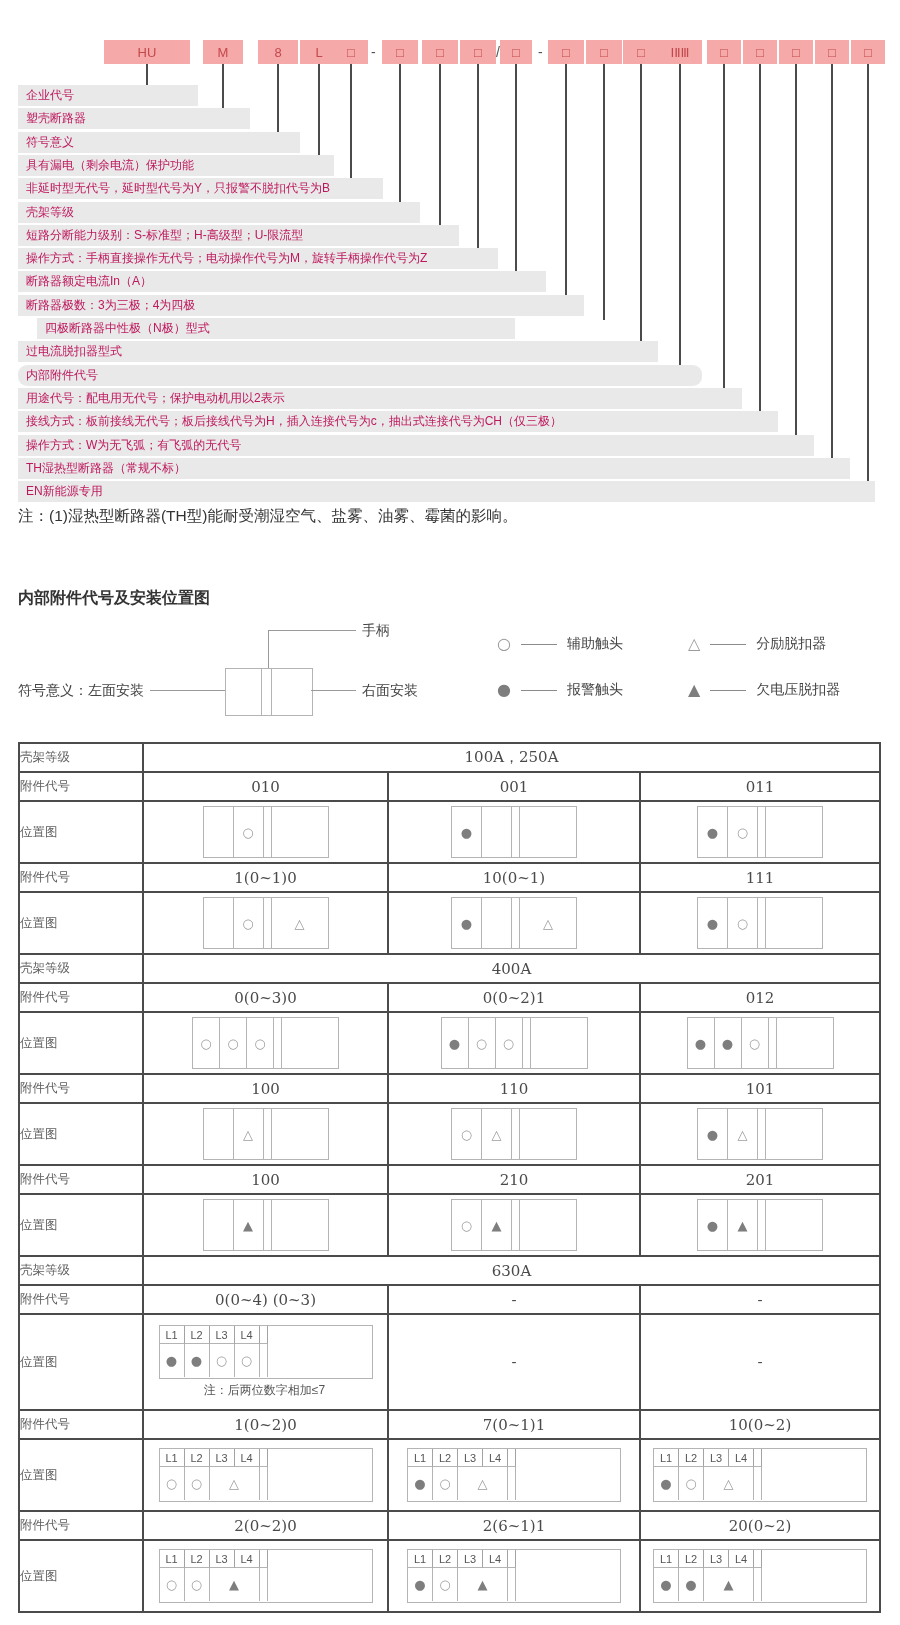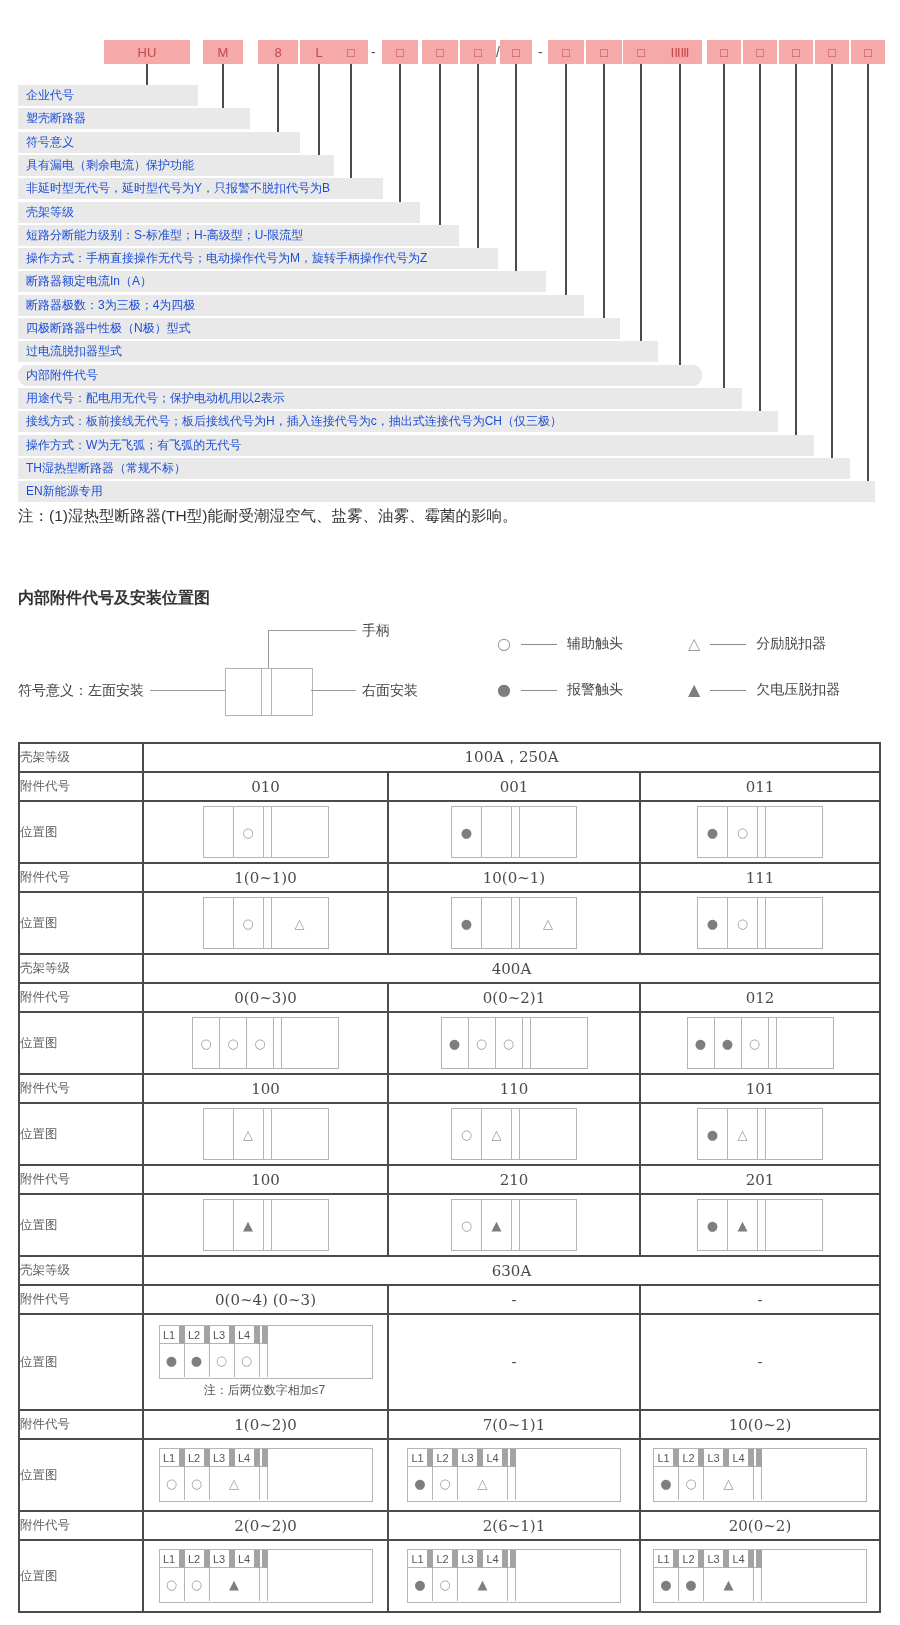--- a/index.html
+++ b/index.html
@@ -3,21 +3,21 @@
 <meta charset="utf-8">
 <style>
   html,body{margin:0;padding:0;background:#fff;}
   .page{position:relative;width:900px;height:1625px;background:#fff;overflow:hidden;
         font-family:"Liberation Sans","DejaVu Sans",sans-serif;}
   
   .codebox{position:absolute;top:40px;height:24px;background:#f5a9a9;color:#c4494d;
            display:flex;align-items:center;justify-content:center;font-size:13px;}
   .codesep{position:absolute;top:44px;color:#555;font-size:14px;}
   .leader{position:absolute;width:2px;background:#4b4b4b;}
-  .codebar{position:absolute;left:18px;height:21px;background:#e9e9e9;color:#1d4ed8;
+  .codebar{position:absolute;left:18px;height:21px;background:#e9e9e9;color:#be185d;
            font-size:12px;line-height:21px;padding-left:8px;box-sizing:border-box;
            white-space:nowrap;overflow:hidden;}
   
   .note-line{position:absolute;left:18px;font-size:15.5px;color:#333;}
   .sec-title{position:absolute;left:18px;top:588px;font-size:16px;font-weight:bold;color:#333;}
   
   .lg-text{position:absolute;font-size:14px;color:#444;}
   .hline{position:absolute;height:1px;background:#9a9a9a;}
   .vline{position:absolute;width:1px;background:#9a9a9a;}
   .lg-box{position:absolute;left:225px;top:668px;width:86px;height:46px;border:1px solid #b4b4b4;display:flex;}
@@ -47,21 +47,21 @@
   .sd>div{border-right:1px solid #b4b4b4;display:flex;align-items:center;justify-content:center;box-sizing:border-box;}
   .sd>div:last-child{border-right:none;}
   .sd-cell{width:30px;}
   .sd-cell3{width:27px;}
   .sd-handle{width:8px;}
   .sd-right{width:56px;}
   
   .ltwrap{display:inline-block;vertical-align:middle;}
   .lt{position:relative;border:1px solid #b4b4b4;width:212px;height:52px;background:#fff;text-align:left;}
   .lt div{position:absolute;box-sizing:border-box;display:flex;align-items:center;justify-content:center;}
-  .lt .h{top:0;height:18px;border-right:6px solid #a3a3a3;border-bottom:1px solid #b4b4b4;
+  .lt .h{top:0;height:18px;border-right:1px solid #a3a3a3;border-bottom:1px solid #b4b4b4;
          font-size:11px;color:#555;}
   .lt .b{top:18px;height:33px;border-right:1px solid #b4b4b4;}
   .lt-note{font-size:12px;color:#555;margin-top:3px;text-align:center;width:212px;}
 </style>
 </head>
 <body>
 
 <div class="page">
   <div id="model-header">
       <div class="codebox" style="left: 104px; width: 86px;">HU</div>
@@ -99,21 +99,21 @@
       <div class="codebar" style="top: 202px; width: 402px;">壳架等级</div>
       <div class="leader" style="left: 439px; top: 64px; height: 163px;"></div>
       <div class="codebar" style="top: 225px; width: 441px;">短路分断能力级别：S-标准型；H-高级型；U-限流型</div>
       <div class="leader" style="left: 477px; top: 64px; height: 186px;"></div>
       <div class="codebar" style="top: 248px; width: 480px;">操作方式：手柄直接操作无代号；电动操作代号为M，旋转手柄操作代号为Z</div>
       <div class="leader" style="left: 515px; top: 64px; height: 209px;"></div>
       <div class="codebar" style="top: 271px; width: 528px;">断路器额定电流In（A）</div>
       <div class="leader" style="left: 565px; top: 64px; height: 233px;"></div>
       <div class="codebar" style="top: 295px; width: 566px;">断路器极数：3为三极；4为四极</div>
       <div class="leader" style="left: 603px; top: 64px; height: 256px;"></div>
-      <div class="codebar" style="top: 318px; width: 602px;">四极断路器中性极（N极）型式</div>
+      <div class="codebar" style="top: 318px; width: 478px; margin-left: 19px;">四极断路器中性极（N极）型式</div>
       <div class="leader" style="left: 640px; top: 64px; height: 279px;"></div>
       <div class="codebar" style="top: 341px; width: 640px;">过电流脱扣器型式</div>
       <div class="leader" style="left: 679px; top: 64px; height: 303px;"></div>
       <div class="codebar" style="top: 365px; width: 684px; border-radius: 9px;">内部附件代号</div>
       <div class="leader" style="left: 723px; top: 64px; height: 326px;"></div>
       <div class="codebar" style="top: 388px; width: 724px;">用途代号：配电用无代号；保护电动机用以2表示</div>
       <div class="leader" style="left: 759px; top: 64px; height: 349px;"></div>
       <div class="codebar" style="top: 411px; width: 760px;">接线方式：板前接线无代号；板后接线代号为H，插入连接代号为c，抽出式连接代号为CH（仅三极）</div>
       <div class="leader" style="left: 795px; top: 64px; height: 373px;"></div>
       <div class="codebar" style="top: 435px; width: 796px;">操作方式：W为无飞弧；有飞弧的无代号</div>

